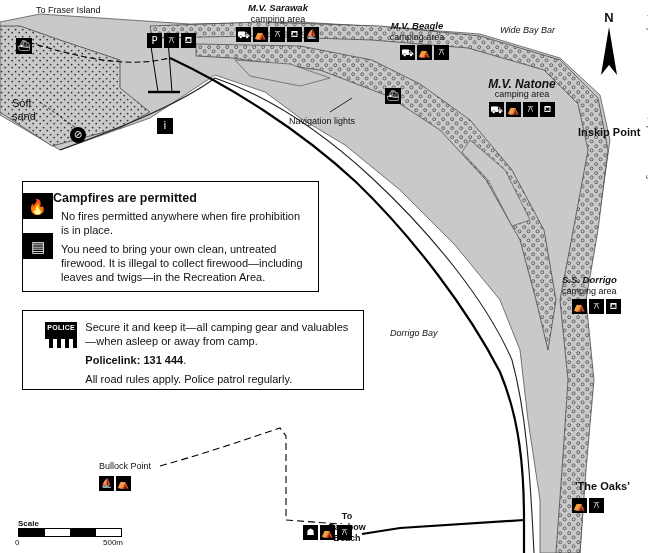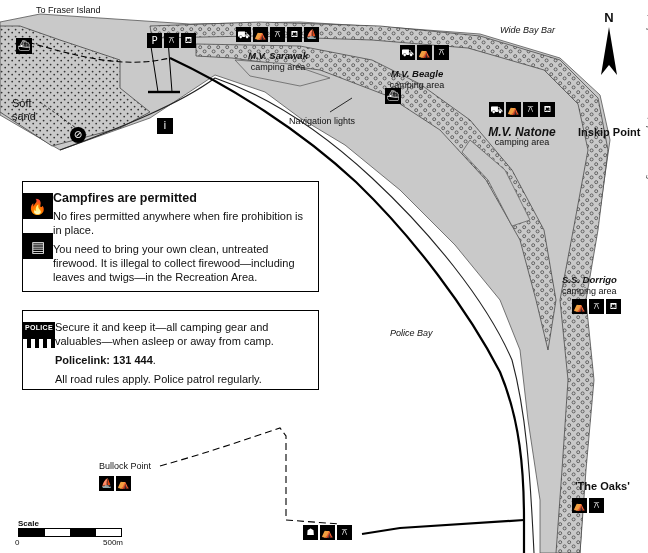--- a/index.html
+++ b/index.html
@@ -13,40 +13,40 @@
   }
   #map { position:absolute; left:0; top:0; width:648px; height:553px; }
   .label {
     position:absolute;
     font-family:"Liberation Sans", sans-serif;
     line-height:1.15;
     white-space:nowrap;
   }
   .lbl-bold { font-weight:bold; }
   .lbl-italic { font-style:italic; }
-  .center { text-align:center; transform:translateX(-50%);margin-top:48px; }
+  .center { text-align:center; transform:translateX(-50%); }
 
   
   .infobox {
     position:absolute;
     background:#ffffff;
     border:1.5px solid #000;
     box-sizing:border-box;
   }
   #campfire-box { left:22px; top:181px; width:297px; height:111px; }
-  #police-box   { left:22px; top:310px; width:297px; height:80px; }
+  #police-box   { left:22px; top:310px; width:342px; height:80px;padding-left:22px; }
 
   .box-row { display:flex; }
   .box-icons {
     width:52px; padding-top:11px;
     display:flex; flex-direction:column; align-items:center; gap:14px;
   }
   .box-text { padding:9px 10px 8px 0; }
   .box-title { font-weight:bold; font-size:12.5px; margin:0 0 4px 0; }
-  .box-p { font-size:11px; margin:0 0 5px 0; line-height:1.28; }
+  .box-p { font-size:11px; margin:0 0 5px 8px; line-height:1.28; }
   .box-p:last-child { margin-bottom:0; }
 
   .blk-icon {
     width:30px; height:26px; background:#000;
     display:flex; align-items:center; justify-content:center;
     color:#fff; font-size:15px; line-height:1;
   }
   .police-icon {
     width:32px; height:26px; background:#000; color:#fff;
     font-size:7px; font-weight:bold; letter-spacing:.3px;
@@ -172,21 +172,21 @@
 <div class="label center lbl-bold lbl-italic" style="left:522px; top:78px; font-size:12px;">M.V. Natone</div>
 <div class="label center" style="left:522px; top:89px; font-size:9px;">camping area</div>
 
 <div class="label lbl-bold" style="left:552px; top:126px; font-size:11px;padding-left:26px;">Inskip Point</div>
 
 <div class="label" style="left:289px; top:116px; font-size:9px;">Navigation lights</div>
 
 <div class="label lbl-bold lbl-italic" style="left:562px; top:275px; font-size:9.5px;">S.S. Dorrigo</div>
 <div class="label" style="left:562px; top:286px; font-size:9px;">camping area</div>
 
-<div class="label lbl-italic" style="left:390px; top:328px; font-size:9px;">Police Bay</div>
+<div class="label lbl-italic" style="left:390px; top:328px; font-size:9px;">Dorrigo Bay</div>
 
 <div class="label lbl-bold" style="left:575px; top:480px; font-size:11px;">'The Oaks'</div>
 
 <div class="label" style="left:99px; top:461px; font-size:9px;text-align:right;">Bullock Point</div>
 
 <div class="label center" style="left:347px; top:511px; font-size:9px; line-height:1.2;font-weight:bold;">
   To<br>Rainbow<br>Beach
 </div>
 
 <div class="chips" style="left:236px; top:27px;">

